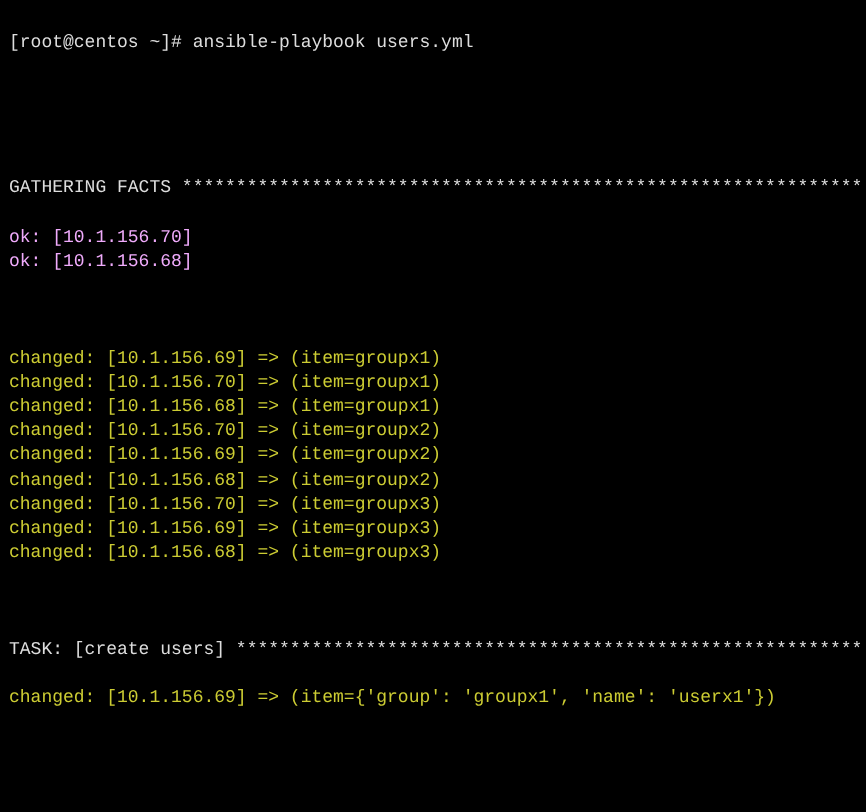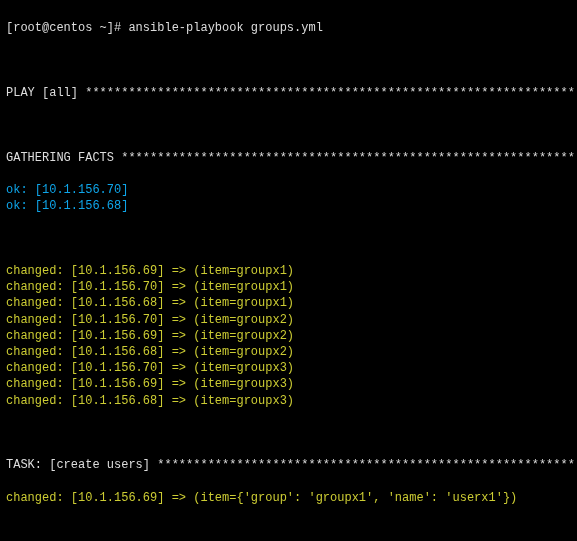--- a/index.html
+++ b/index.html
@@ -6,29 +6,28 @@
     background: #000;
     color: #ccc;
     font-family: "Consolas", "Monaco", "Courier New", monospace;
     font-size: 12px;
     line-height: 1.35;
     margin: 0;
     padding: 4px 6px;
     white-space: pre;
   }
   .white { color: #ddd; }
-  .green { color: #0ea5e9; }
+  .green { color: #f0abfc; }
   .yellow { color: #cccc33; }
   .line { display: block; }
 </style>
 </head>
 <body>
-<div><span class="line white"><span>[root@centos ~]#</span> <span>ansible-playbook groups.yml</span></span>
+<div><span class="line white"><span>[root@centos ~]#</span> <span>ansible-playbook users.yml</span></span>
 <span class="line"> </span>
-<span class="line white">PLAY [all] ******************************************************************** </span>
 <span class="line"> </span>
 <span class="line white">GATHERING FACTS *************************************************************** </span>
 <span id="facts"><span class="line green">ok: [10.1.156.70]</span><span class="line green">ok: [10.1.156.68]</span></span>
 <span class="line"> </span>
 <span id="groups"><span class="line yellow">changed: [10.1.156.69] =&gt; (item=groupx1)</span><span class="line yellow">changed: [10.1.156.70] =&gt; (item=groupx1)</span><span class="line yellow">changed: [10.1.156.68] =&gt; (item=groupx1)</span><span class="line yellow">changed: [10.1.156.70] =&gt; (item=groupx2)</span><span class="line yellow">changed: [10.1.156.69] =&gt; (item=groupx2)</span><span class="line yellow">changed: [10.1.156.68] =&gt; (item=groupx2)</span><span class="line yellow">changed: [10.1.156.70] =&gt; (item=groupx3)</span><span class="line yellow">changed: [10.1.156.69] =&gt; (item=groupx3)</span><span class="line yellow">changed: [10.1.156.68] =&gt; (item=groupx3)</span></span>
 <span class="line"> </span>
 <span class="line white">TASK: [create users] ********************************************************** </span>
 <span id="users"><span class="line yellow">changed: [10.1.156.69] =&gt; (item={'group': 'groupx1', 'name': 'userx1'})</span></span>
 
 

